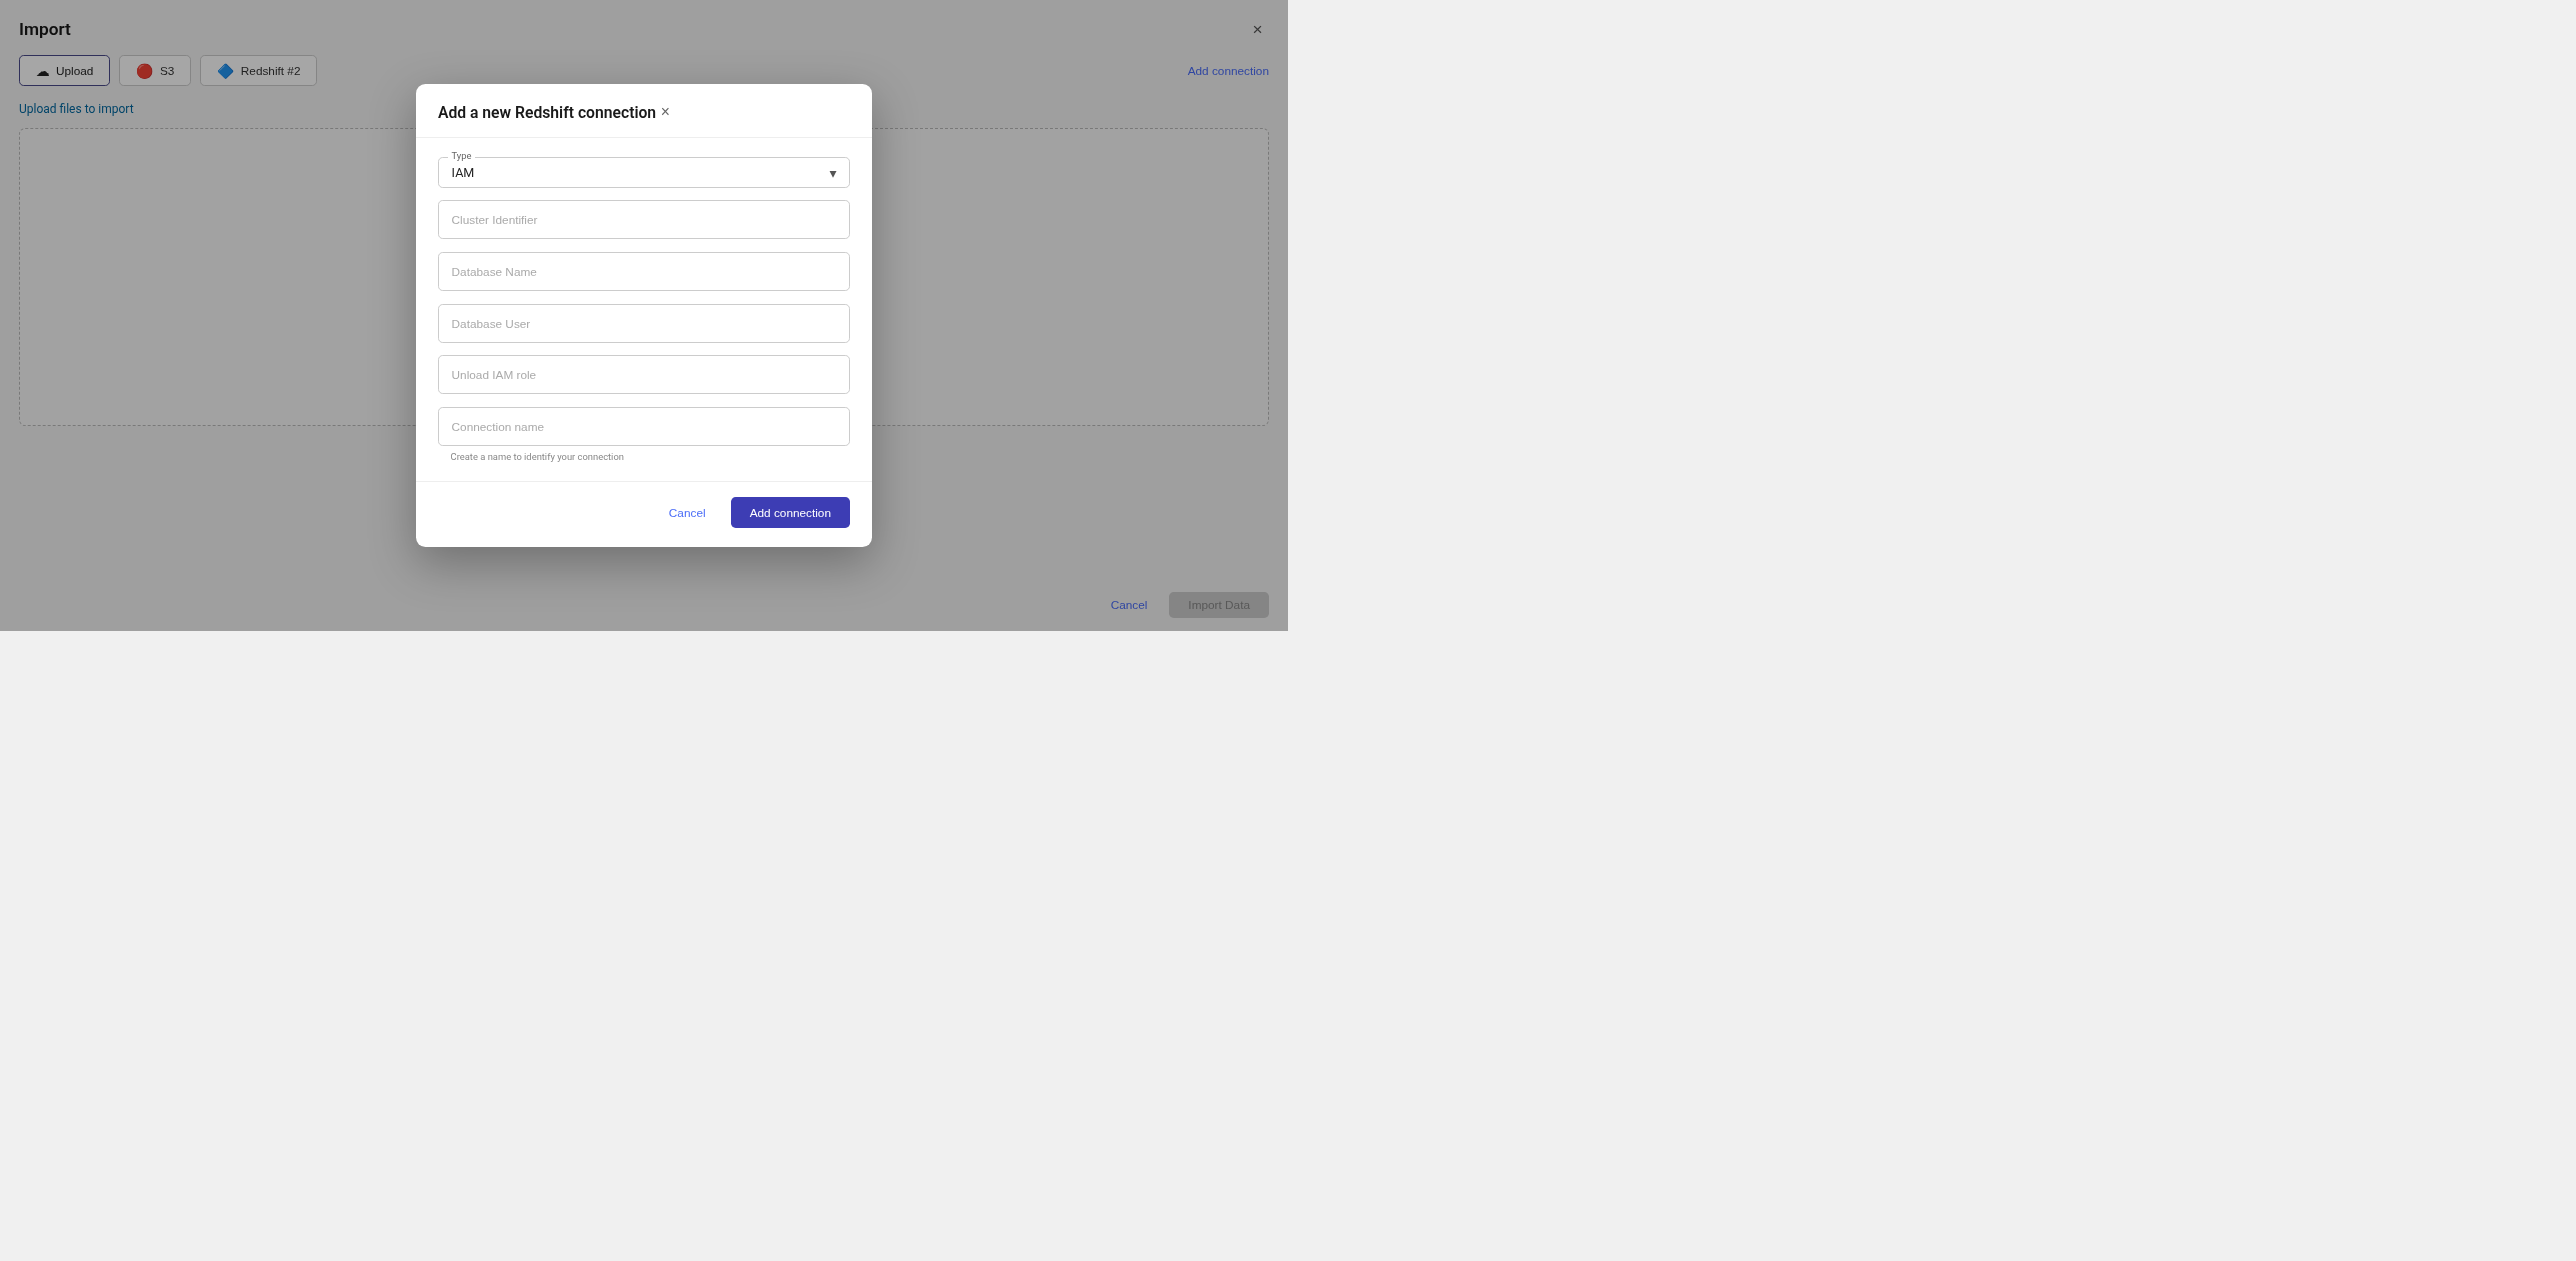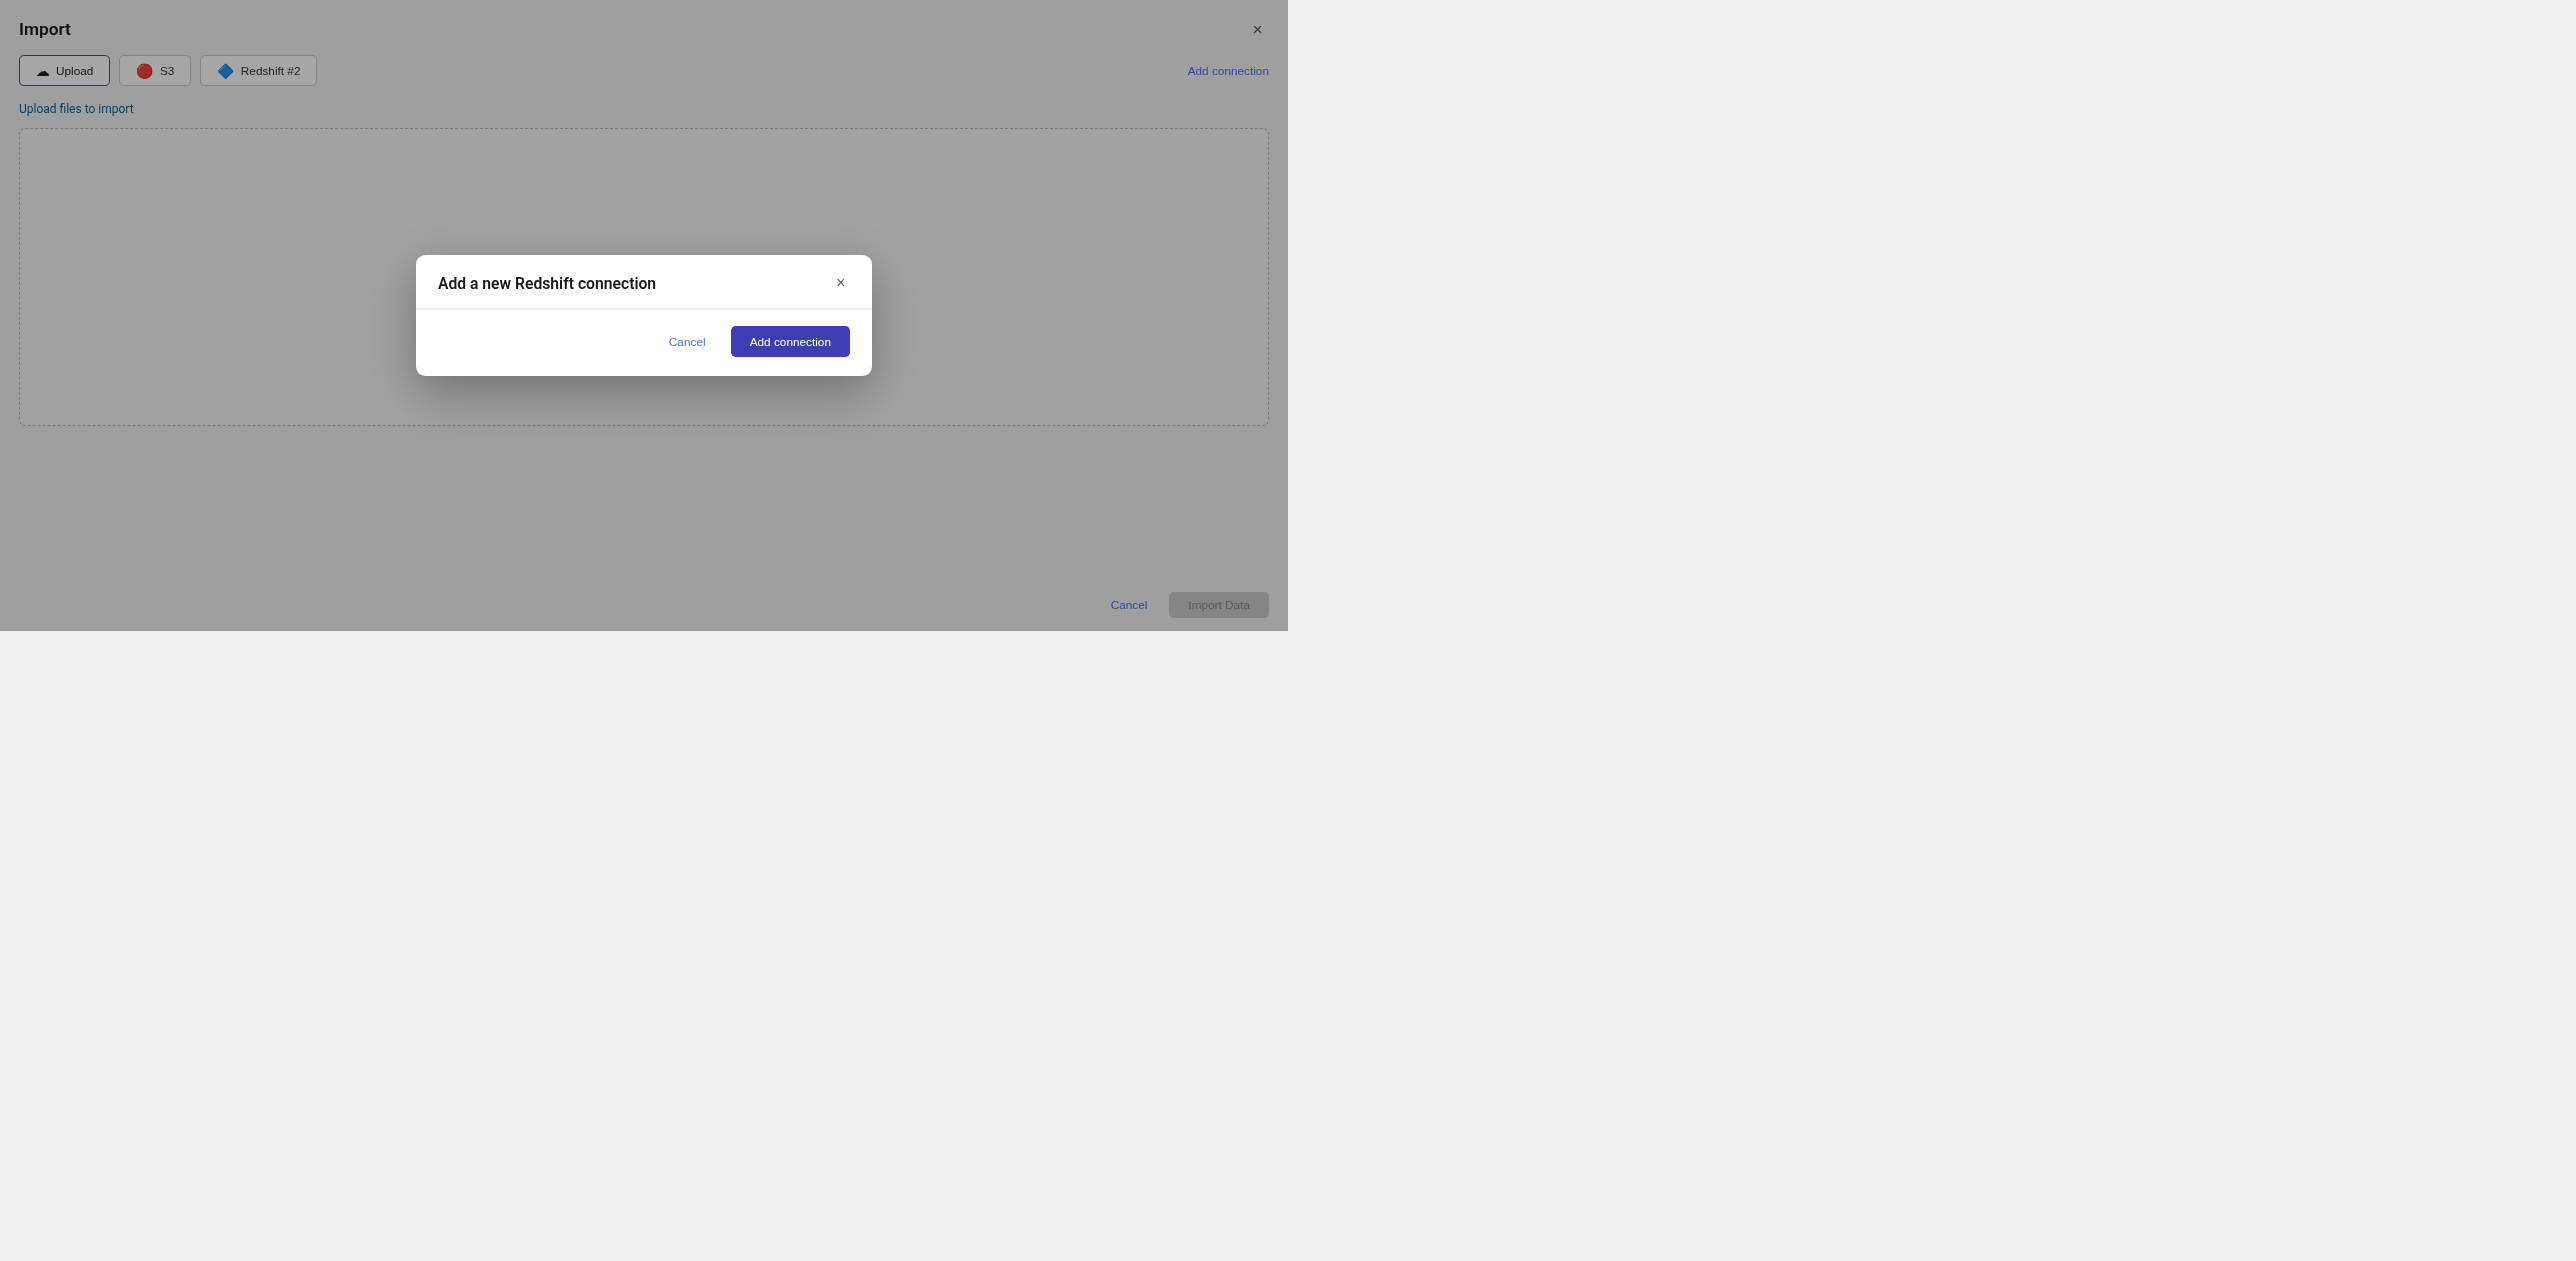--- a/index.html
+++ b/index.html
@@ -152,21 +152,20 @@
       max-height: 90vh;
       display: flex;
       flex-direction: column;
       box-shadow: 0 15.7px 47px rgba(0,0,0,0.3);
     }
 
     .modal-header {
       padding: 19px 22px 15.7px;
       display: flex;
       align-items: center;
-      justify-content: space-between;
       border-bottom: 0.8px solid #eee;
     }
 
     .modal-title {
       font-size: 15.7px;
       font-weight: 600;
       color: #1a1a1a;
     }
 
     .modal-close-btn {
@@ -317,20 +316,53 @@
   </div>
 </div>
 
 <div class="overlay">
   <div class="modal">
     <div class="modal-header">
       <h2 class="modal-title">Add a new Redshift connection</h2>
       <button class="modal-close-btn">×</button>
     </div>
 
+    <div class="modal-body">
+
+      <div class="type-field">
+        <span class="field-label">Type</span>
+        <div class="type-select-wrapper">
+          <span class="type-value">IAM</span>
+          <span class="chevron-down">▾</span>
+        </div>
+      </div>
+
+      <div class="form-field">
+        <input type="text" placeholder="Cluster Identifier" style="">
+      </div>
+
+      <div class="form-field">
+        <input type="text" placeholder="Database Name" style="">
+      </div>
+
+      <div class="form-field">
+        <input type="text" placeholder="Database User" style="">
+      </div>
+
+      <div class="form-field">
+        <input type="text" placeholder="Unload IAM role" style="">
+      </div>
+
+      <div>
+        <div class="form-field" style="margin-bottom:4.7px;">
+          <input type="text" placeholder="Connection name" style="">
+        </div>
+        <div class="field-hint">Create a name to identify your connection</div>
+      </div>
+    </div>
 
     <div class="modal-footer">
       <button class="btn-cancel">Cancel</button>
       <button class="btn-add-connection">Add connection</button>
     </div>
   </div>
 </div>
 
 
 </body></html>

